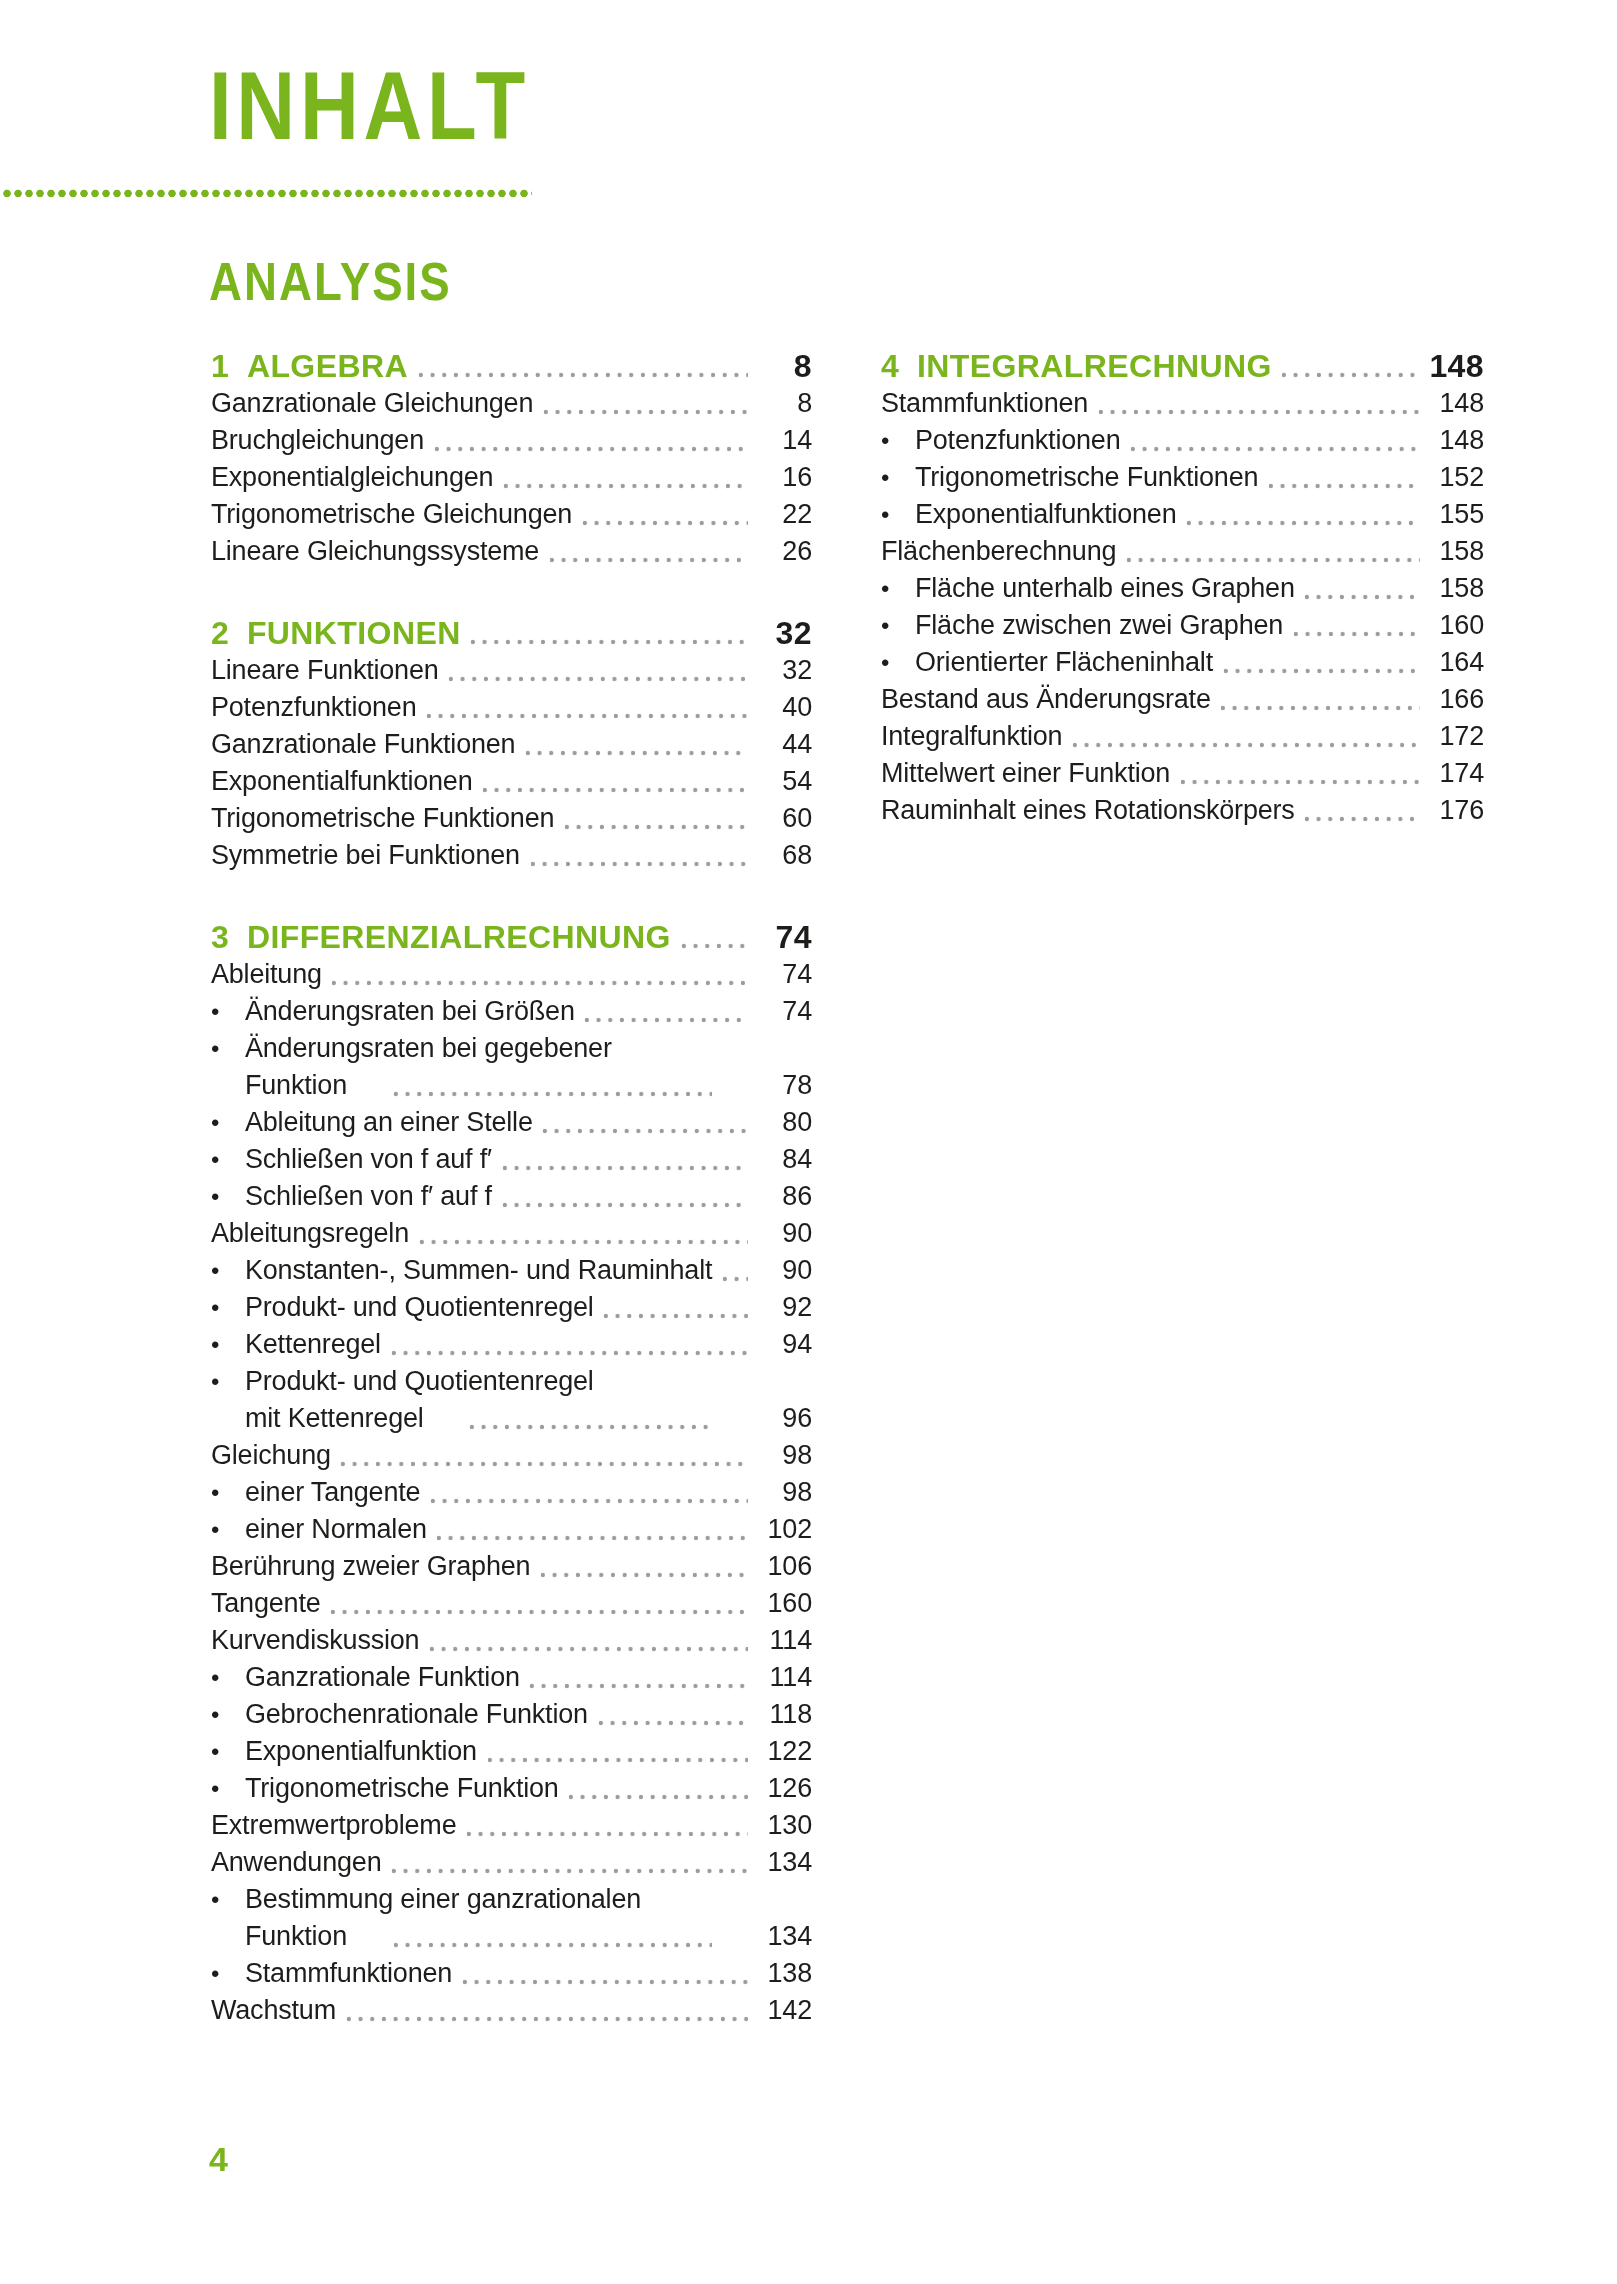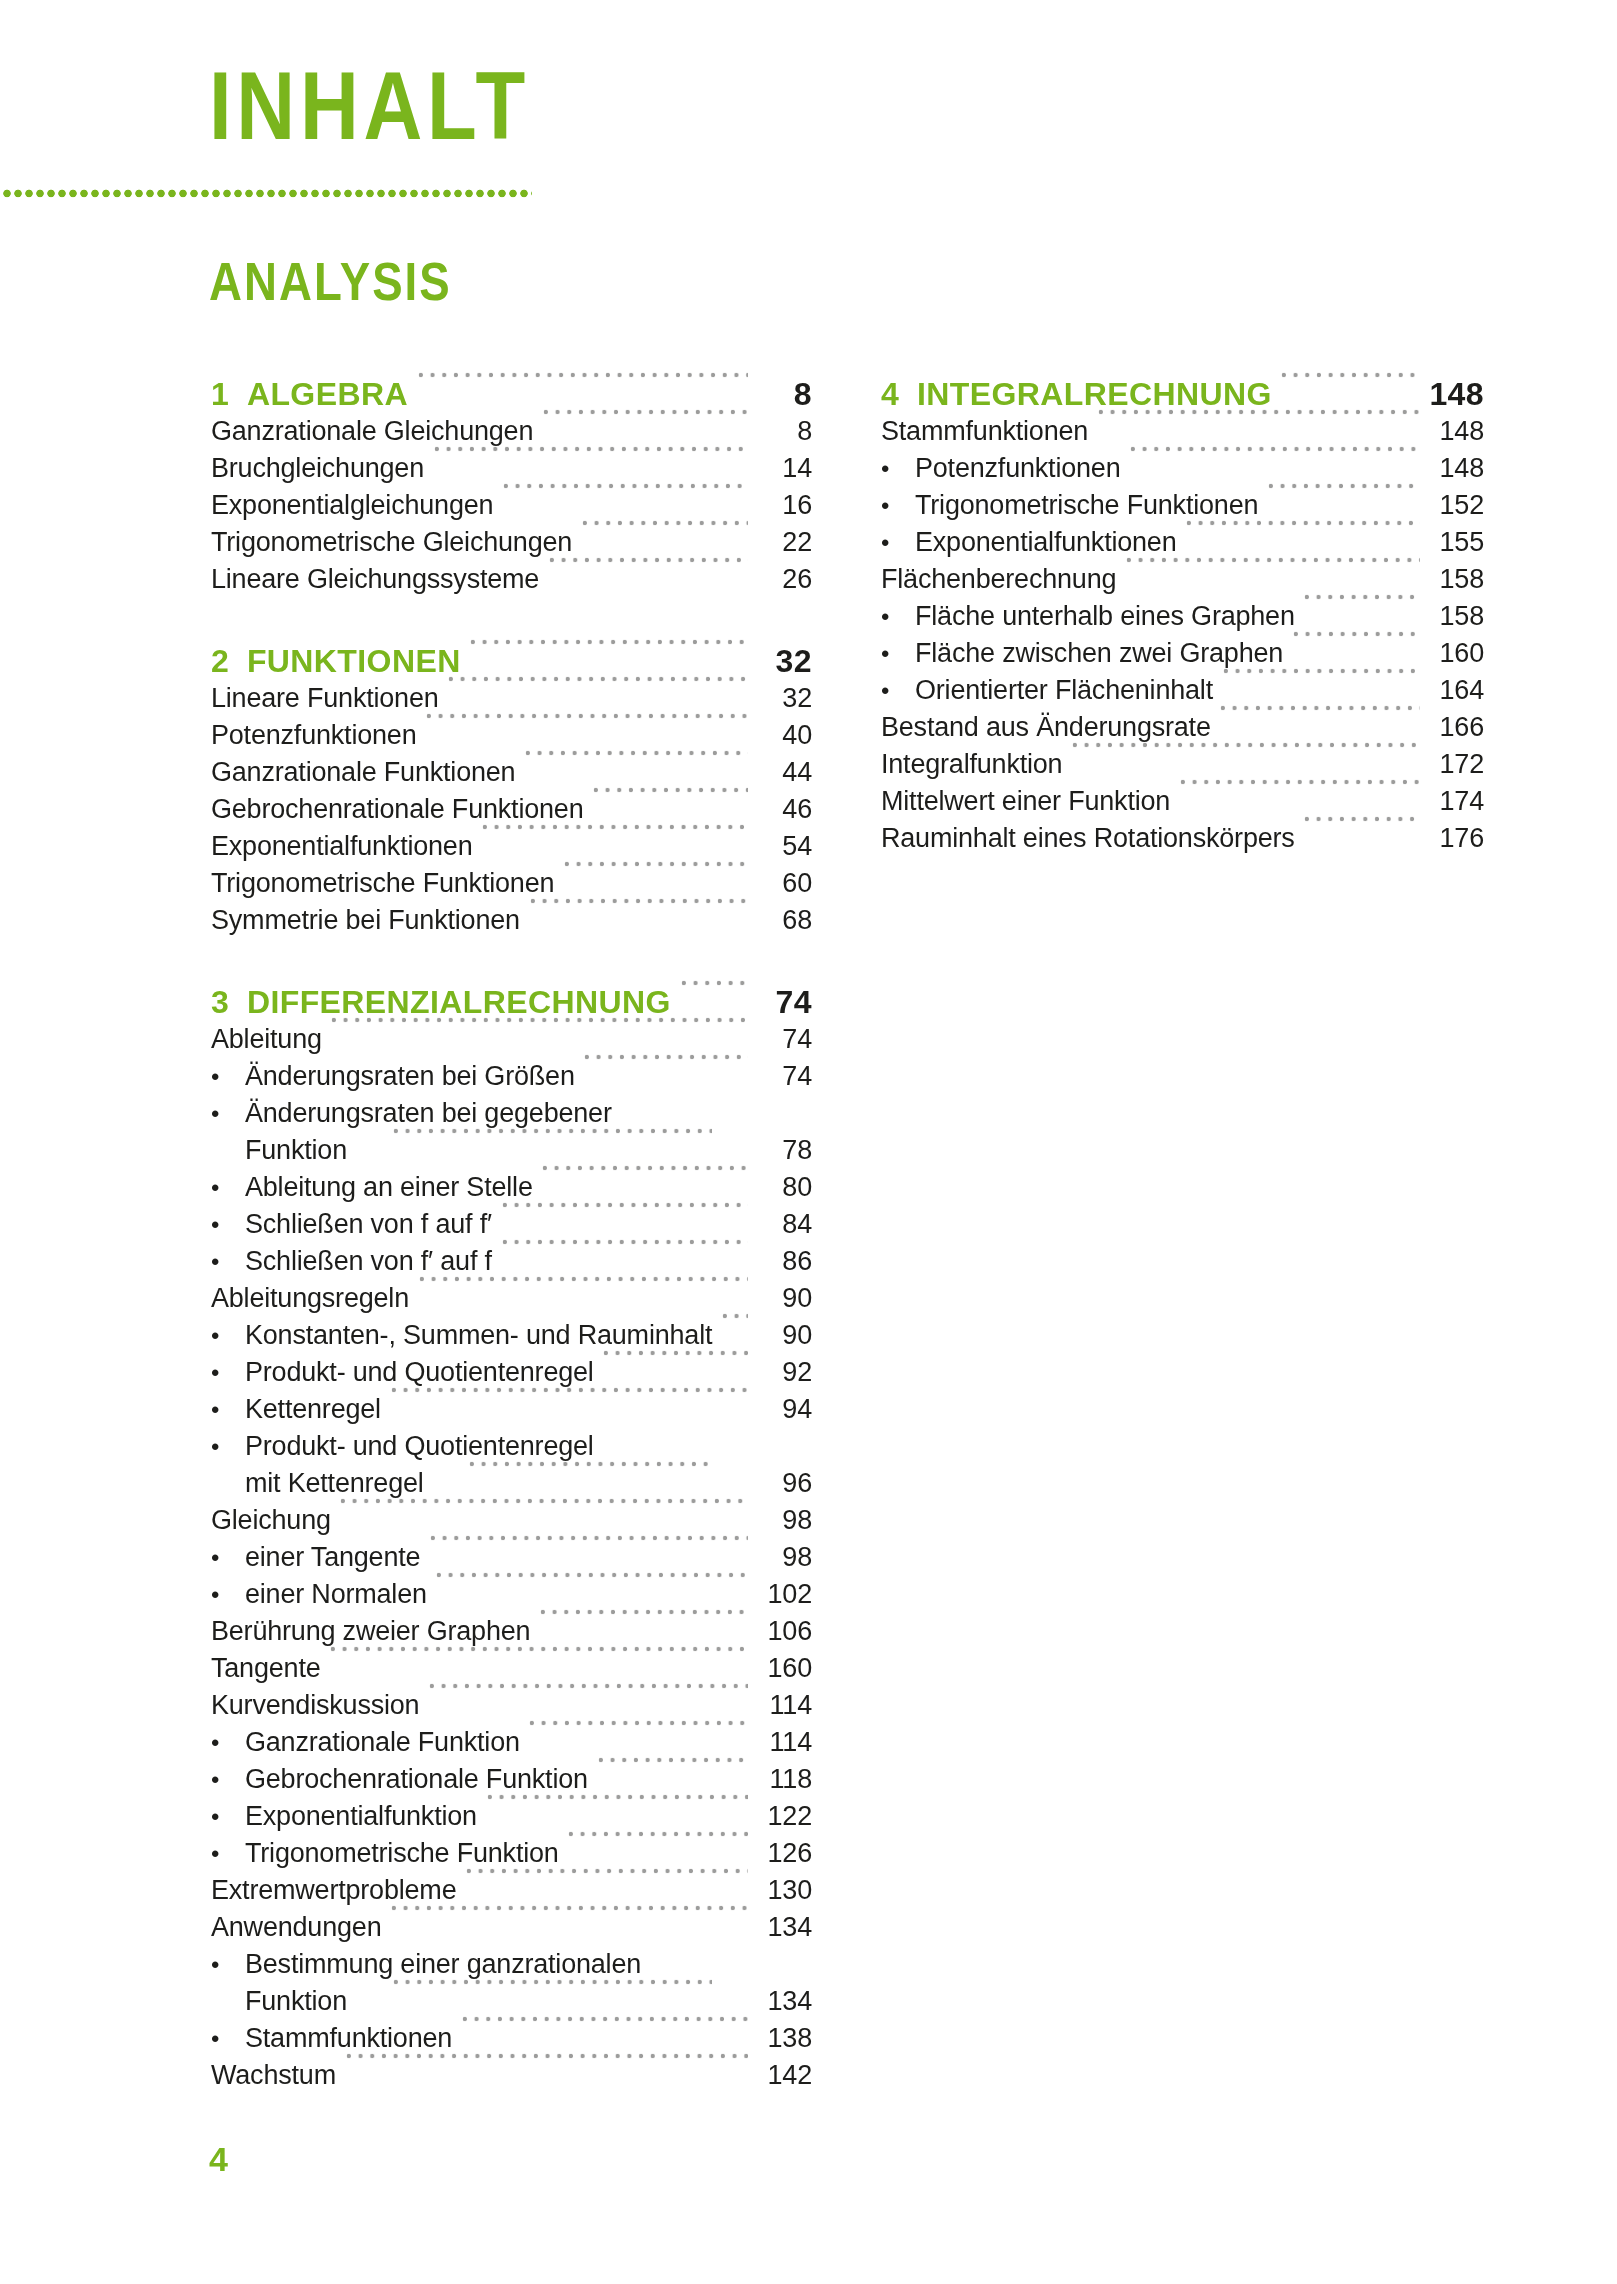--- a/index.html
+++ b/index.html
@@ -32,21 +32,21 @@
   .toc-col{position:absolute;top:348px;}
   .toc-col.c1{left:211px;width:601px;}
   .toc-col.c2{left:881px;width:603px;}
   .section{margin-bottom:45px;}
   .row{
     display:flex;align-items:baseline;height:37px;
     font-size:27px;line-height:37px;letter-spacing:-0.2px;white-space:nowrap;
   }
   .row .bullet{flex:none;width:34px;font-size:24px;}
   .row.indent{padding-left:34px;gap:36px;}
-  .row .label{flex:none;margin-top:28px;}
+  .row .label{flex:none;}
   .row .leader{
     flex:1 1 auto;align-self:flex-end;height:5.6px;margin:0 6.4px 7.3px 9.7px;
     background-image:radial-gradient(circle at 2.8px 2.8px, var(--dots) 1.9px, transparent 2.4px);
     background-size:11.7px 5.6px;background-repeat:repeat-x;
   }
   .row .page{flex:none;min-width:58px;text-align:right;}
   .row.heading{font-weight:bold;font-size:32px;letter-spacing:0.4px;}
   .row.heading .num{flex:none;color:var(--accent);margin-right:17.7px;}
   .row.heading .label{color:var(--accent);}
   .row.heading .page{color:var(--text);}
@@ -112,25 +112,20 @@
         <span class="label">Potenzfunktionen</span>
         <span class="leader"></span>
         <span class="page">40</span>
       </div>
       <div class="row">
         <span class="label">Ganzrationale Funktionen</span>
         <span class="leader"></span>
         <span class="page">44</span>
       </div>
       <div class="row">
-        <span class="label">Gebrochenrationale Funktionen</span>
-        <span class="leader"></span>
-        <span class="page">46</span>
-      </div>
-      <div class="row">
         <span class="label">Exponentialfunktionen</span>
         <span class="leader"></span>
         <span class="page">54</span>
       </div>
       <div class="row">
         <span class="label">Trigonometrische Funktionen</span>
         <span class="leader"></span>
         <span class="page">60</span>
       </div>
       <div class="row">

